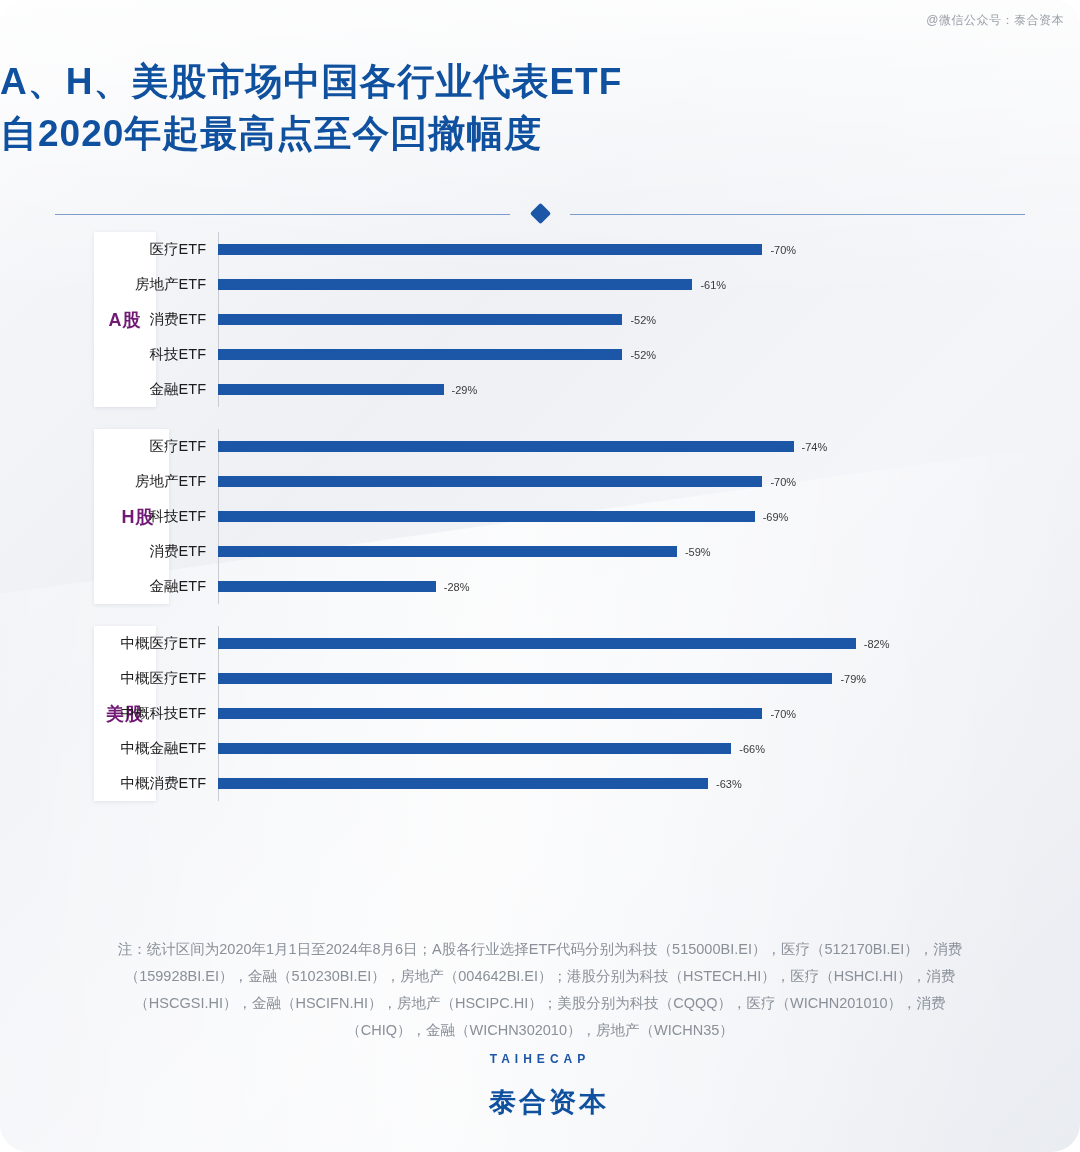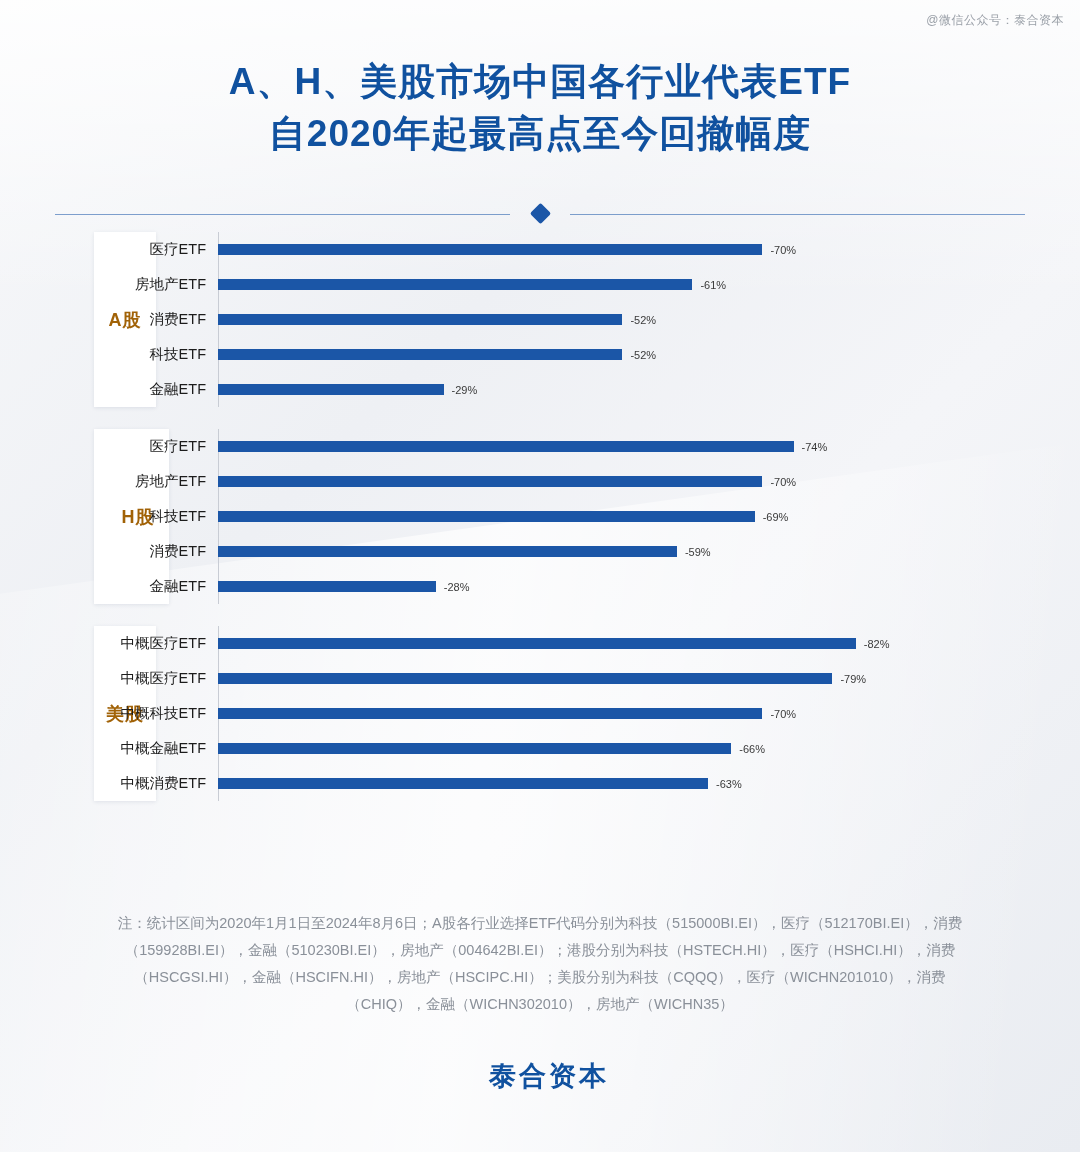--- a/index.html
+++ b/index.html
@@ -12,20 +12,21 @@
     background: #ffffff;
     font-family: "Liberation Sans", sans-serif;
     overflow: hidden;
   }
   .page {
     position: relative;
     width: 1080px;
     height: 1152px;
     background: linear-gradient(135deg, #f7f8fa 0%, #eef0f4 35%, #f4f5f8 60%, #e9ecf1 100%);
     overflow: hidden;
+    border-radius: 28px;
   }
   .bg-sheen {
     position: absolute;
     left: -200px;
     top: 520px;
     width: 1500px;
     height: 700px;
     background: linear-gradient(105deg, rgba(255,255,255,0.0) 0%, rgba(255,255,255,0.75) 45%, rgba(255,255,255,0.0) 80%);
     transform: rotate(-8deg);
     pointer-events: none;
@@ -50,21 +51,21 @@
     letter-spacing: 0.5px;
     white-space: nowrap;
   }
 
   
   .title-block {
     position: absolute;
     left: 0;
     top: 56px;
     width: 1080px;
-    text-align: center;
+    text-align: left;
   }
   .title-line {
     font-size: 37px;
     font-weight: bold;
     color: #10519f;
     letter-spacing: 1px;
     line-height: 52px;
     white-space: nowrap;
   }
 
@@ -114,21 +115,21 @@
     width: 62px;
     background: #ffffff;
     box-shadow: 0 1px 4px rgba(30,50,90,0.10);
     display: flex;
     align-items: center;
     justify-content: center;
   }
   .group-badge span {
     font-size: 18px;
     font-weight: bold;
-    color: #a16207;
+    color: #701a75;
     letter-spacing: 1px;
     text-align: center;
   }
   .rows {
     position: relative;
     margin-left: 78px;
     width: 880px;
     text-align: right;
   }
   .axis {
@@ -169,21 +170,21 @@
     margin-left: 8px;
     font-size: 11px;
     color: #3a3a3a;
     white-space: nowrap;
   }
 
   
   .note {
     position: absolute;
     left: 0;
-    top: 910px;
+    top: 936px;
     width: 1080px;
     text-align: center;
     font-size: 14.5px;
     line-height: 27px;
     color: #8a9099;
     padding: 0 115px;
     box-sizing: border-box;
   }
 
   
@@ -194,21 +195,21 @@
     width: 1080px;
     text-align: center;
   }
   .footer .latin {
     font-size: 12px;
     letter-spacing: 5px;
     color: #1b56a7;
     font-weight: bold;
   }
   .footer .cn {
-    margin-top: 6px;
+    margin-top: 18px;
     font-size: 27px;
     font-weight: bold;
     color: #10519f;
     letter-spacing: 3px;
     padding-left: 18px;
   }
 </style>
 </head>
 <body>
 
@@ -357,15 +358,16 @@
               <div class="bar-value">-63%</div>
             </div>
           </div>
         </div>
       </div>
     </div>
 
   <div class="note">注：统计区间为2020年1月1日至2024年8月6日；A股各行业选择ETF代码分别为科技（515000BI.EI），医疗（512170BI.EI），消费（159928BI.EI），金融（510230BI.EI），房地产（004642BI.EI）；港股分别为科技（HSTECH.HI），医疗（HSHCI.HI），消费（HSCGSI.HI），金融（HSCIFN.HI），房地产（HSCIPC.HI）；美股分别为科技（CQQQ），医疗（WICHN201010），消费（CHIQ），金融（WICHN302010），房地产（WICHN35）</div>
 
   <div class="footer">
+    <div class="latin">TAIHECAP</div>
     <div class="cn">泰合资本</div>
   </div>
 </div>
 
 </body></html>

